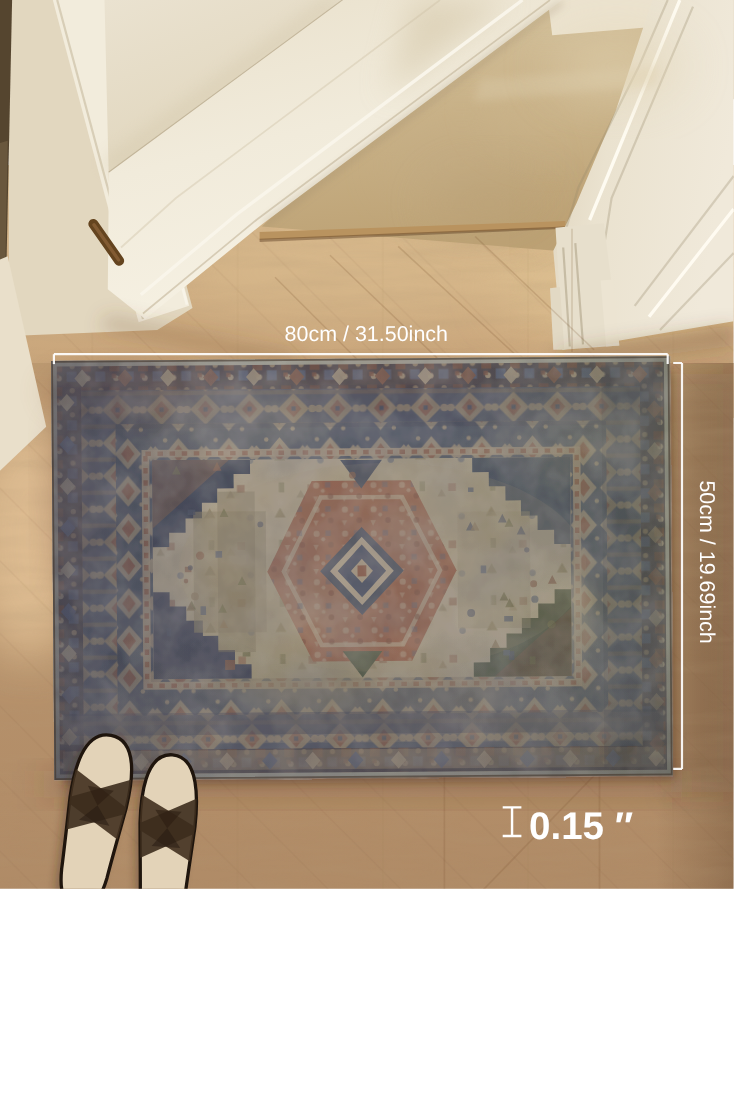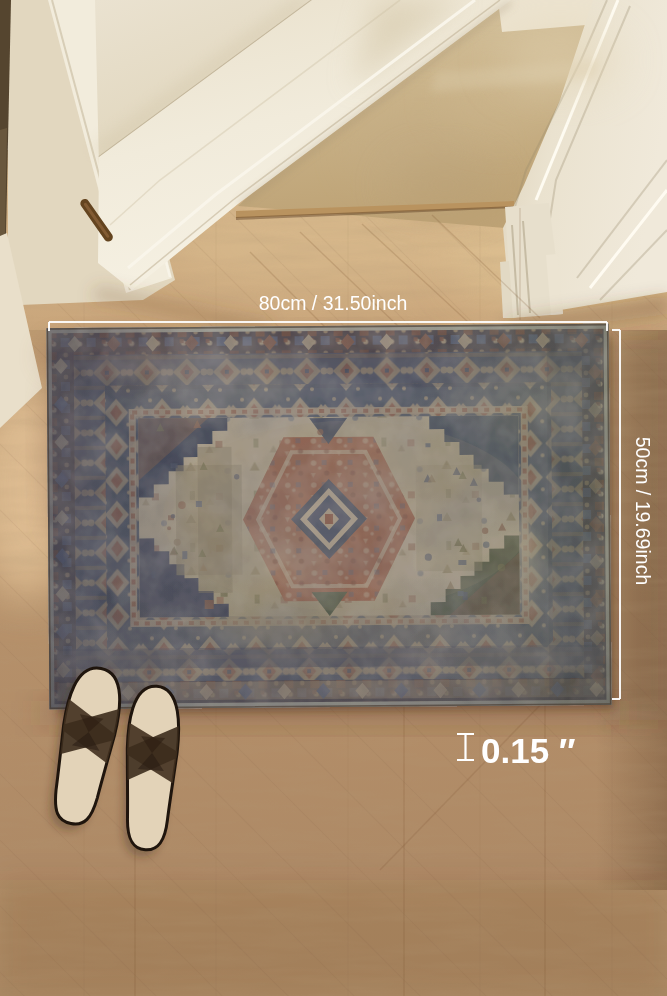--- a/index.html
+++ b/index.html
@@ -1,15 +1,15 @@
 <!DOCTYPE html>
 <html><head><meta charset="utf-8">
 <style>
 html,body{margin:0;padding:0;background:#fff;}
-#wrap{width:667px;height:996px;overflow:hidden;position:relative;font-family:"Liberation Sans",sans-serif;}
+#wrap{width:667px;height:808px;overflow:hidden;position:relative;font-family:"Liberation Sans",sans-serif;}
 </style></head>
 <body>
 <div id="wrap">
 <svg width="667" height="996" viewBox="0 0 667 996">
 <defs>
 <filter id="blur4" x="-40%" y="-40%" width="180%" height="180%">
           <feGaussianBlur stdDeviation="4"></feGaussianBlur>
         </filter>
 <filter id="blur5" x="-20%" y="-20%" width="140%" height="140%">
           <feGaussianBlur stdDeviation="5"></feGaussianBlur>

